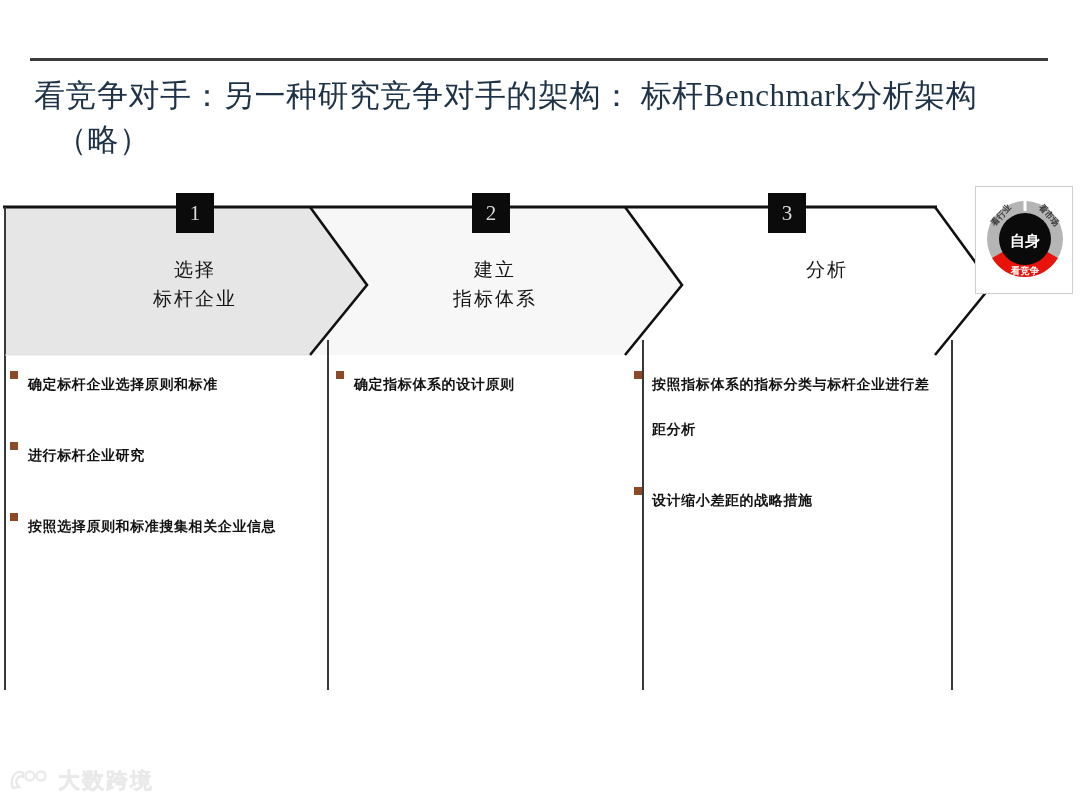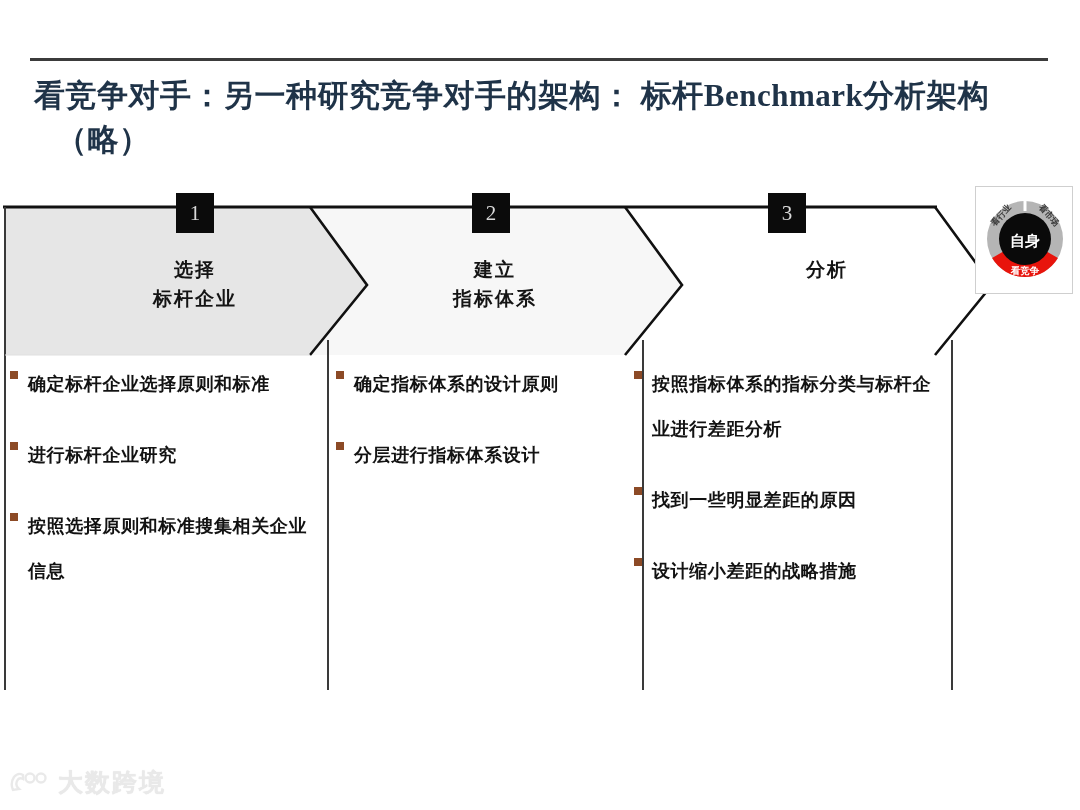--- a/index.html
+++ b/index.html
@@ -27,21 +27,21 @@
 
   
   #title-block {
     position: absolute;
     left: 34px;
     top: 74px;
     width: 1014px;
     color: #1f3348;
     font-size: 31px;
     line-height: 44px;
-    font-weight: 700;
+    font-weight: 400;
     letter-spacing: 0.5px;
     font-family: "Liberation Serif", "DejaVu Serif", serif;
   }
   #title-block .t-line2 {
     display: block;
     padding-left: 22px;
   }
 
   
   #diagram {
@@ -70,21 +70,21 @@
   #badge-2 { left: 472px; top: 193px; }
   #badge-3 { left: 768px; top: 193px; }
 
   
   .chev-caption {
     position: absolute;
     text-align: center;
     color: #141414;
     font-size: 19px;
     line-height: 29px;
-    font-weight: 700;
+    font-weight: 400;
     letter-spacing: 2px;
     font-family: "Liberation Serif", "DejaVu Serif", serif;
   }
   #cap-1 { left: 100px; top: 255px; width: 190px; }
   #cap-2 { left: 400px; top: 255px; width: 190px; }
   #cap-3 { left: 732px; top: 255px; width: 190px; }
   .chev-caption span { display: block; }
 
   
   .bullet-col {
@@ -104,21 +104,21 @@
     flex: 0 0 auto;
     width: 8px;
     height: 8px;
     background: #8c4a26;
     margin-top: 9px;
     margin-right: 10px;
   }
   .bullet-text {
     flex: 1 1 auto;
     color: #121212;
-    font-size: 18px;
+    font-size: 14px;
     line-height: 45px;
     font-weight: 700;
     letter-spacing: 0.6px;
     font-family: "Liberation Serif", "DejaVu Serif", serif;
   }
 
   
   #donut-badge {
     position: absolute;
     left: 975px;
@@ -141,21 +141,21 @@
     opacity: 0.92;
   }
   #watermark .wm-mark {
     position: relative;
     width: 40px;
     height: 26px;
     margin-right: 8px;
   }
   #watermark .wm-text {
     color: #e8e8e8;
-    font-size: 25px;
+    font-size: 22px;
     font-weight: 700;
     letter-spacing: 2px;
     font-family: "Liberation Sans", "DejaVu Sans", sans-serif;
     text-shadow: 0 0 1px #dcdcdc;
   }
 </style>
 </head>
 <body>
 
 <div id="top-rule"></div>
@@ -220,34 +220,26 @@
     <span class="bullet-mark"></span>
     <span class="bullet-text">按照选择原则和标准搜集相关企业信息</span>
   </div>
 </div>
 
 <div class="bullet-col" id="col-2">
   <div class="bullet-item">
     <span class="bullet-mark"></span>
     <span class="bullet-text">确定指标体系的设计原则</span>
   </div>
-  <div class="bullet-item">
-    <span class="bullet-mark"></span>
-    <span class="bullet-text">分层进行指标体系设计</span>
-  </div>
 </div>
 
 <div class="bullet-col" id="col-3">
   <div class="bullet-item">
     <span class="bullet-mark"></span>
     <span class="bullet-text">按照指标体系的指标分类与标杆企业进行差距分析</span>
-  </div>
-  <div class="bullet-item">
-    <span class="bullet-mark"></span>
-    <span class="bullet-text">找到一些明显差距的原因</span>
   </div>
   <div class="bullet-item">
     <span class="bullet-mark"></span>
     <span class="bullet-text">设计缩小差距的战略措施</span>
   </div>
 </div>
 
 <div id="donut-badge">
   <svg width="88" height="100" viewBox="0 0 88 100" xmlns="http://www.w3.org/2000/svg">
 

